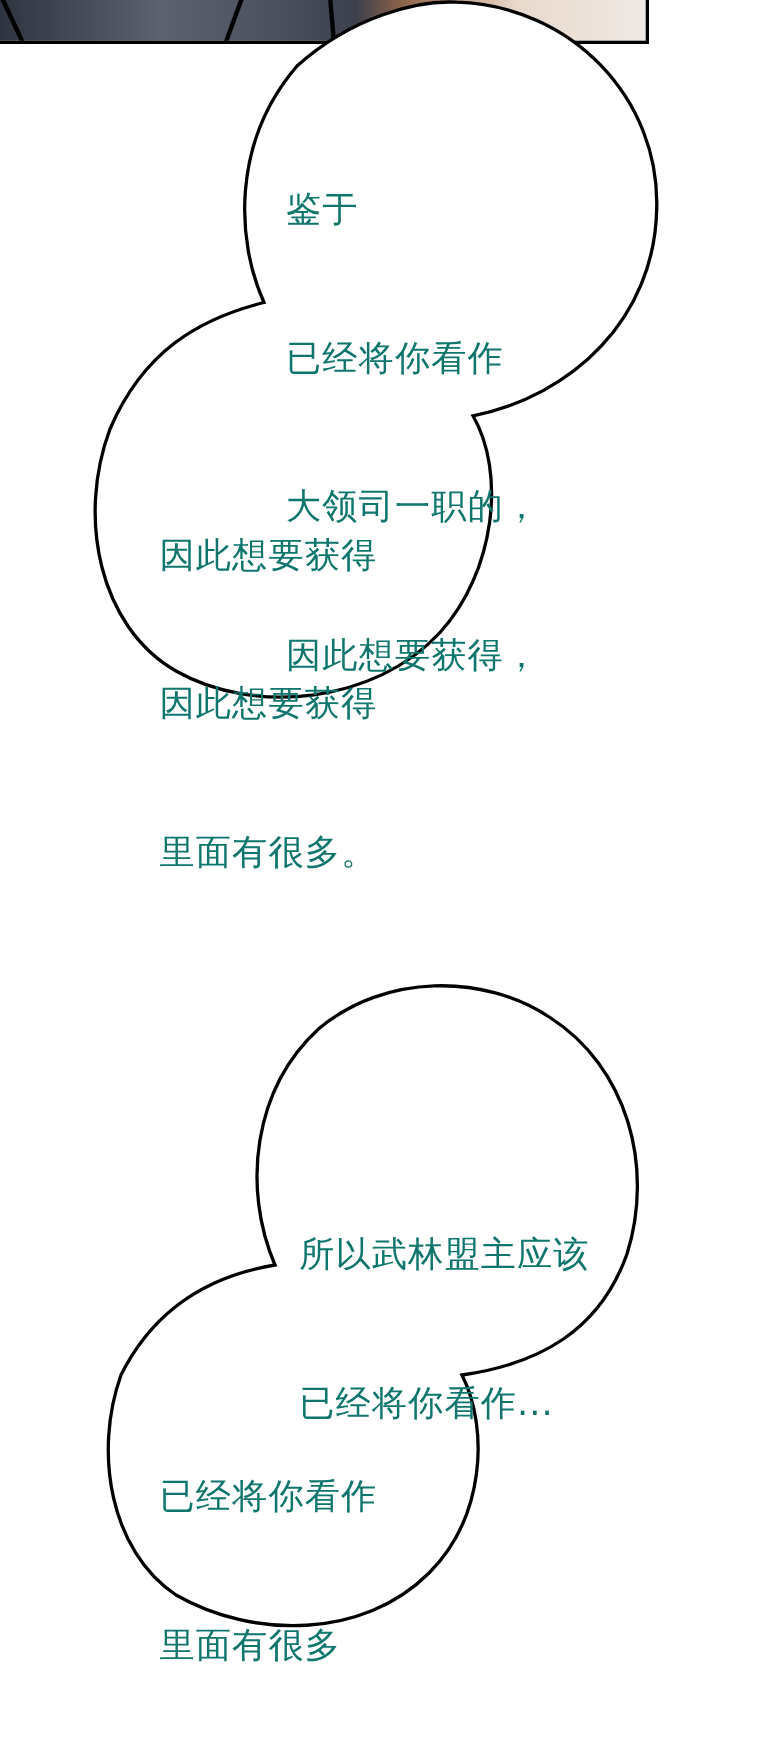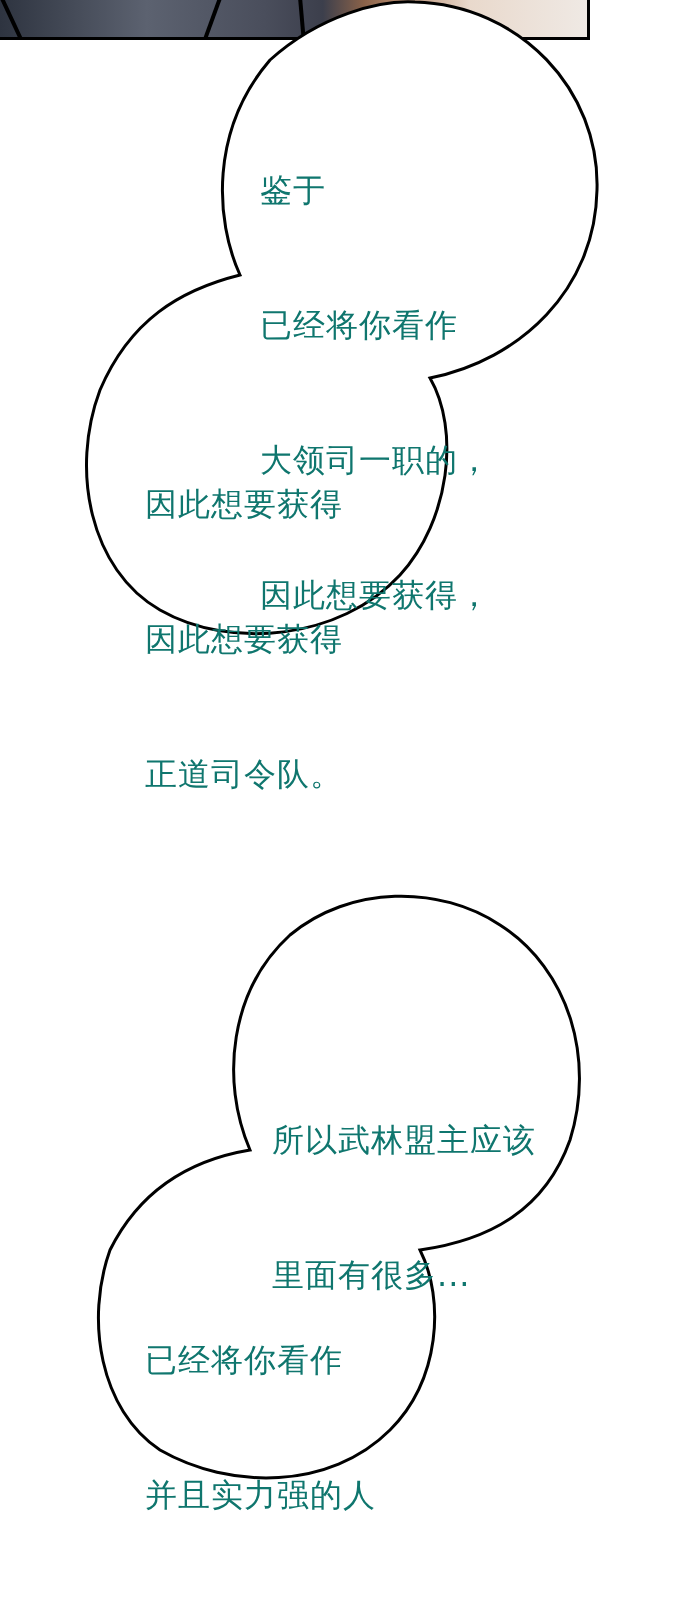--- a/index.html
+++ b/index.html
@@ -31,25 +31,25 @@
 <div class="text" style="left:260px;top:78px;width:310px;">
   <div>鉴于</div>
   <div>已经将你看作</div>
   <div>大领司一职的，</div>
   <div>因此想要获得，</div>
 </div>
 
 <div class="text" style="left:145px;top:392px;width:240px;">
   <div>因此想要获得</div>
   <div>因此想要获得</div>
-  <div>正道司令队。</div>
+  <div>里面有很多。</div>
 </div>
 
 <div class="text" style="left:272px;top:1028px;width:310px;">
   <div>所以武林盟主应该</div>
-  <div>里面有很多...</div>
+  <div>已经将你看作...</div>
 </div>
 
 <div class="text" style="left:145px;top:1248px;width:240px;">
   <div>已经将你看作</div>
-  <div>并且实力强的人</div>
+  <div>里面有很多</div>
   
 </div>
 
 </body></html>

